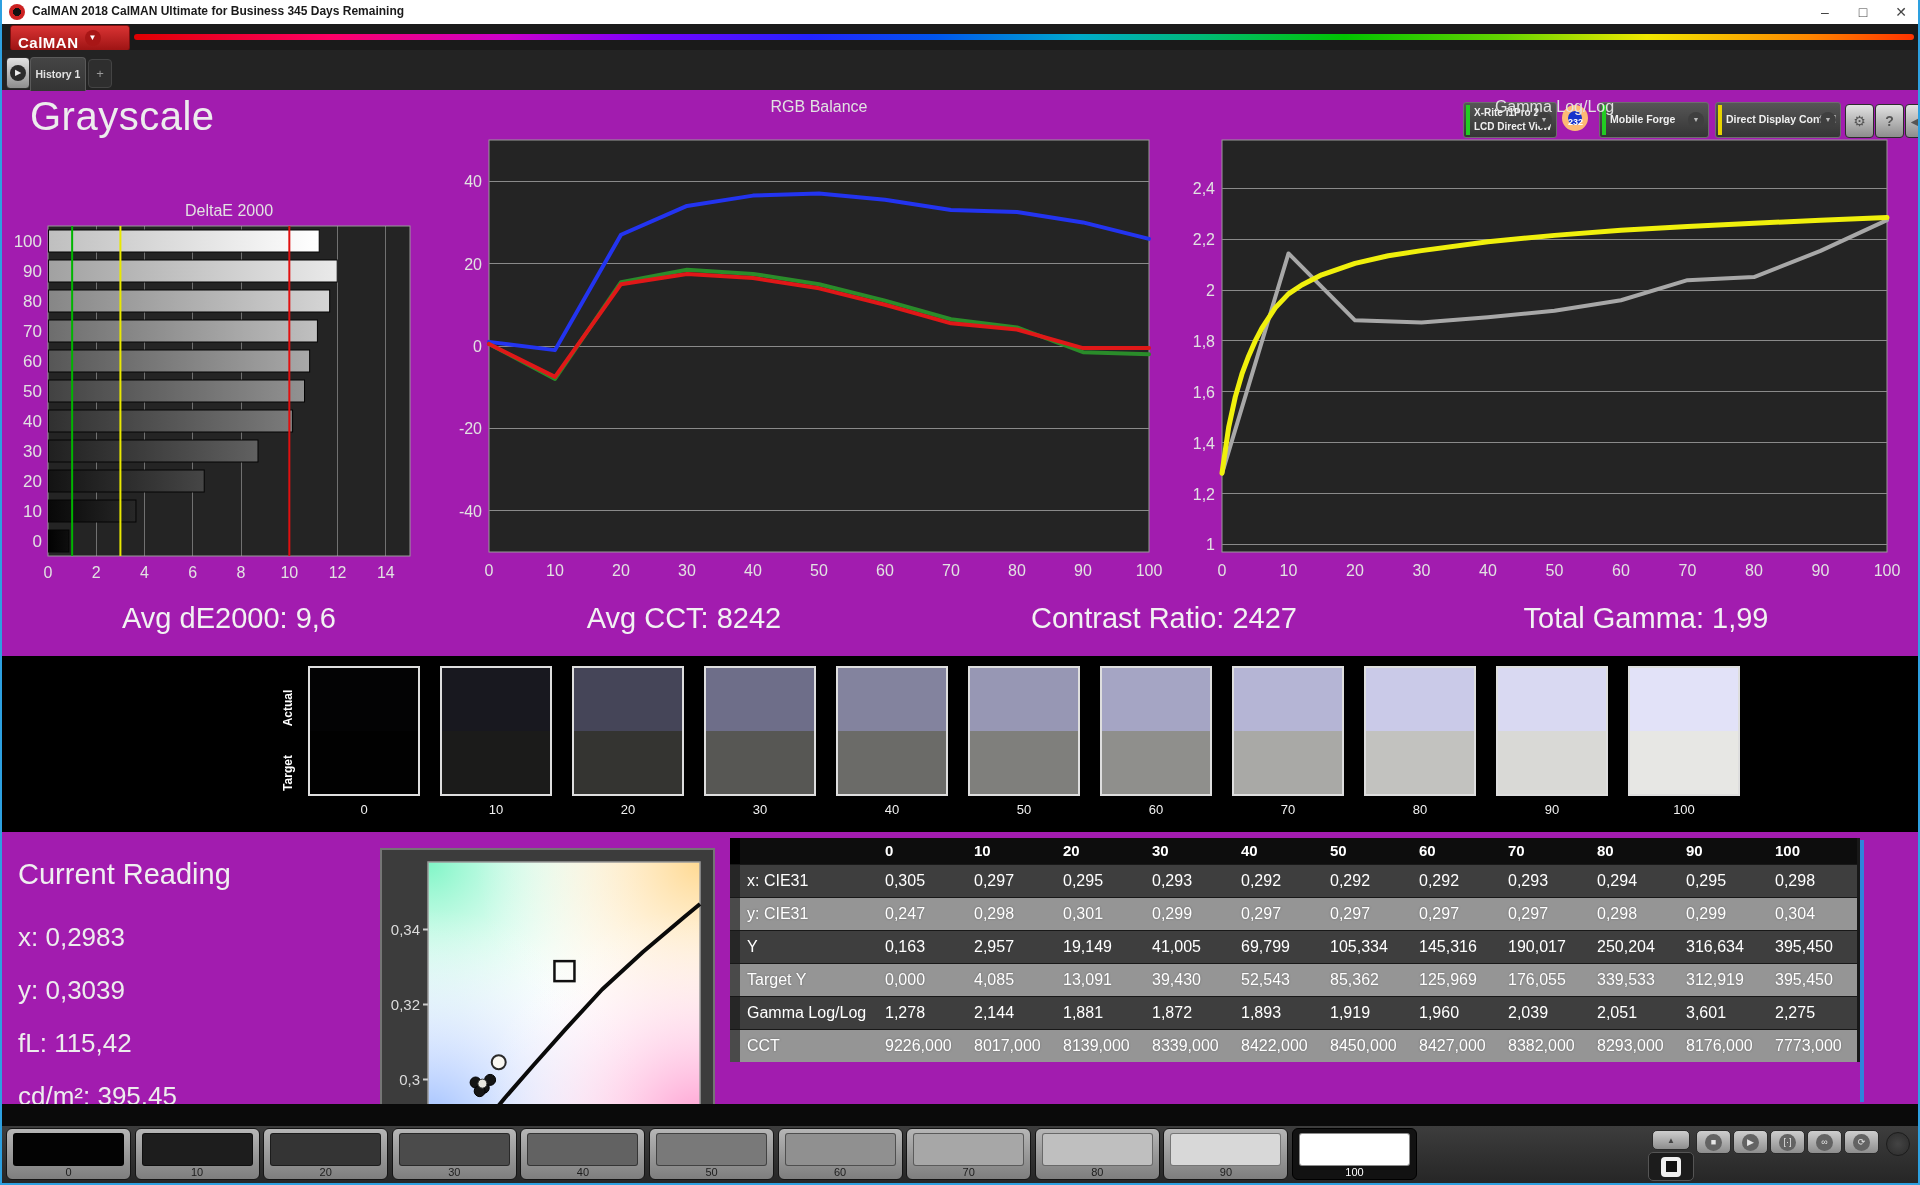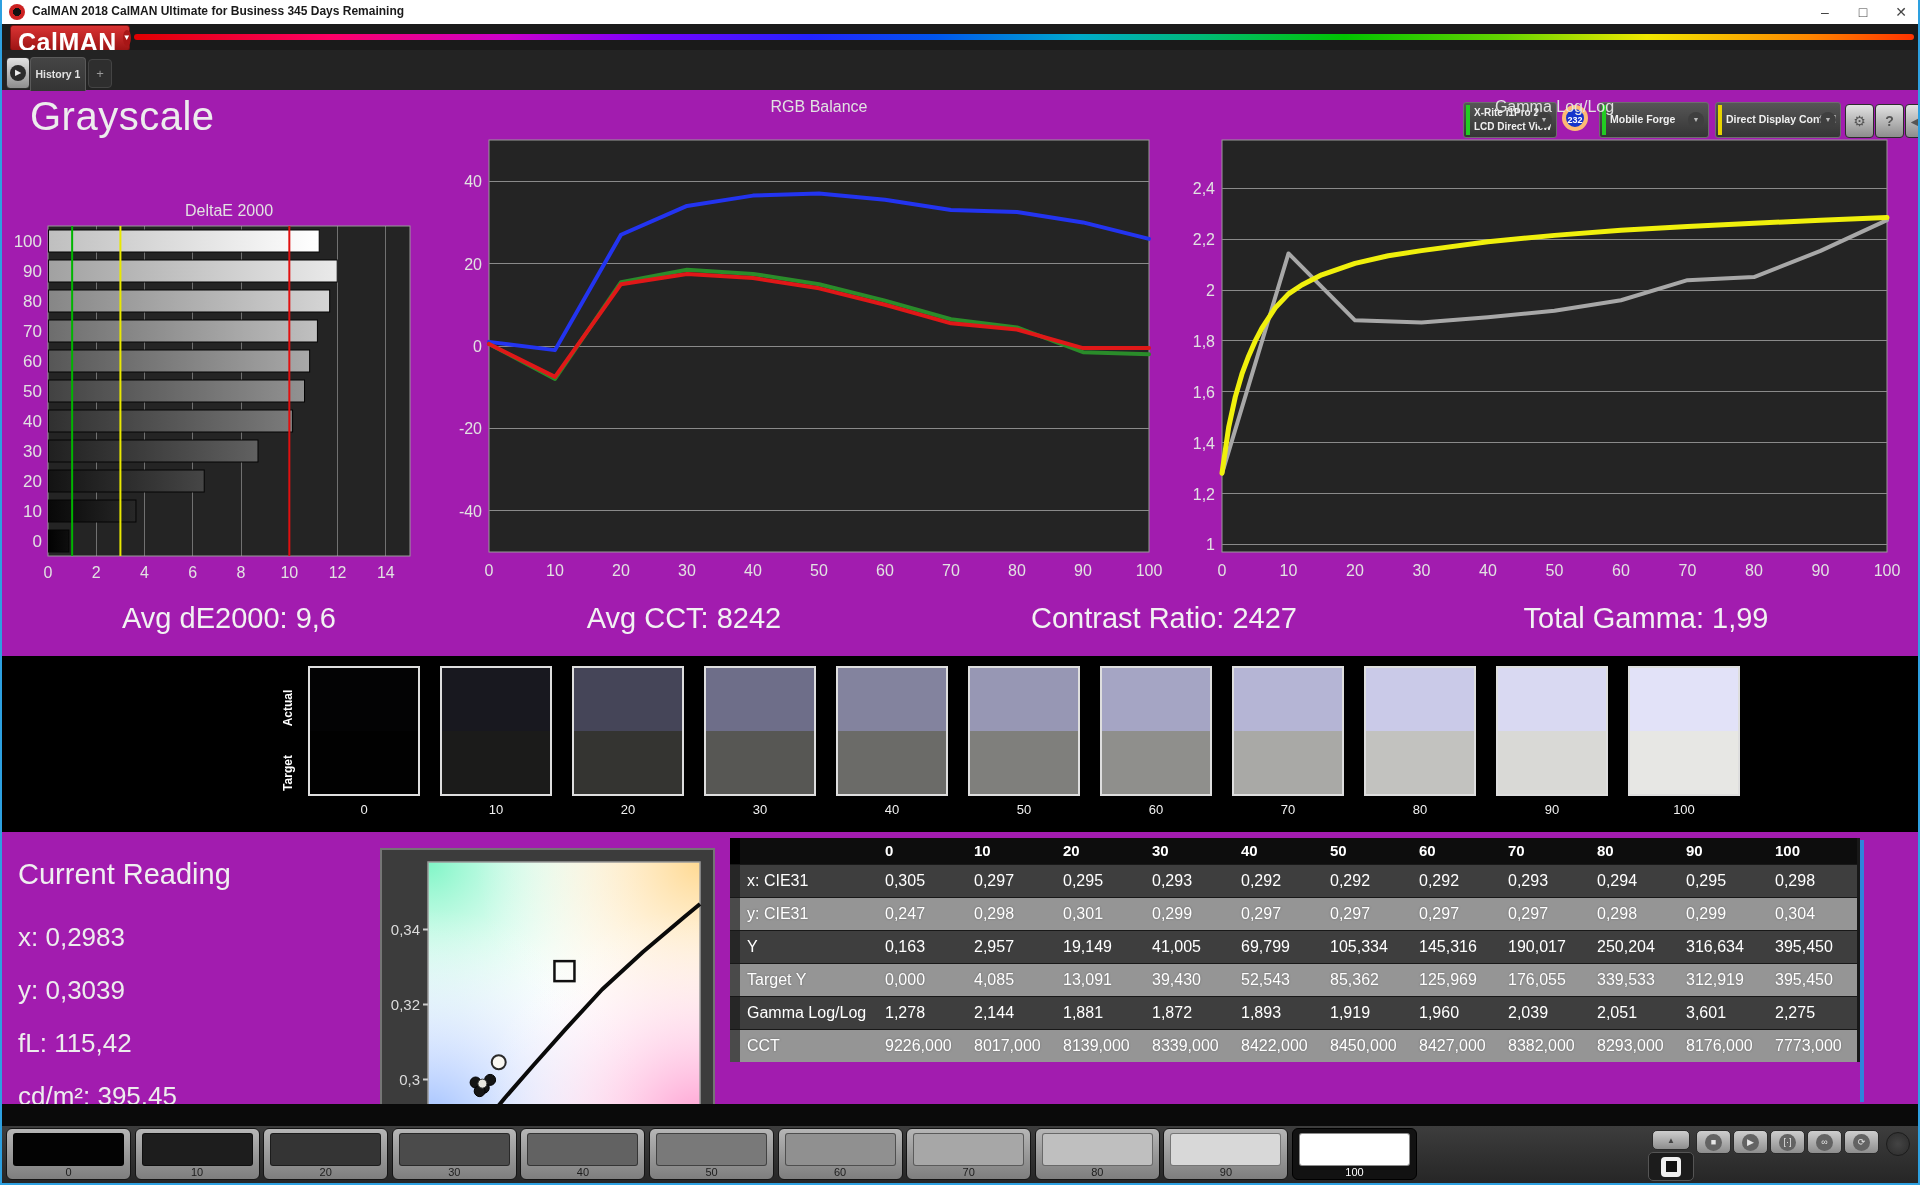--- a/index.html
+++ b/index.html
@@ -9,21 +9,21 @@
   
   .titlebar{position:absolute;left:0;top:0;width:100%;height:24px;background:#ffffff;color:#111;}
   .app-icon{position:absolute;left:7px;top:4px;width:16px;height:16px;border-radius:50%;
             background:radial-gradient(circle at 50% 50%, #111 0 35%, #c22 36% 80%, #811 100%);}
   .title-text{position:absolute;left:30px;top:4px;font-size:12px;font-weight:bold;color:#1a1a1a;}
   .win-btn{position:absolute;top:1px;width:34px;height:22px;text-align:center;line-height:22px;font-size:14px;color:#444;}
   
   .logobar{position:absolute;left:0;top:24px;width:100%;height:26px;background:#1a1a1a;}
   .calman-logo{position:absolute;left:8px;top:1px;width:118px;height:24px;border-radius:3px;
                background:linear-gradient(#d93333,#9e1414);border:1px solid #7c0f0f;display:flex;align-items:center;}
-  .calman-logo .txt{color:#fff;font-weight:bold;font-size:25px;letter-spacing:.5px;padding-left:7px;margin-top:9px;}
+  .calman-logo .txt{color:#fff;font-weight:bold;font-size:15px;letter-spacing:.5px;padding-left:7px;margin-top:9px;}
   .calman-logo .dd{margin-left:6px;width:16px;height:16px;border-radius:50%;background:#a81616;color:#fff;
                    font-size:8px;text-align:center;line-height:16px;}
   .rainbow{position:absolute;left:132px;right:4px;top:10px;height:6px;border-radius:3px;
     background:linear-gradient(90deg,#e00000 0%,#ff0066 11%,#cc00cc 21%,#7700ff 29%,#2222ff 38%,#0055ee 45%,#00aacc 53%,#00bb77 60%,#00c400 68%,#66d400 77%,#f0e800 85%,#ff8800 94%,#ff3300 100%);}
   
   .tabband{position:absolute;left:0;top:50px;width:100%;height:40px;background:#232323;}
   .round-btn{background:linear-gradient(#e2e2e2,#8d8d8d);border:1px solid #2c2c2c;border-radius:4px;
              display:flex;align-items:center;justify-content:center;}
   .tab-arrow{position:absolute;left:4px;top:7px;width:22px;height:30px;}
   .tab-arrow .c{width:16px;height:16px;border-radius:50%;background:#2b2b2b;color:#eee;font-size:8px;text-align:center;line-height:16px;}
@@ -34,21 +34,21 @@
           border-radius:4px;color:#999;font-size:13px;text-align:center;line-height:27px;}
   .drop{position:absolute;top:52px;height:36px;background:linear-gradient(#565656,#353535);border:1px solid #6e6e6e;
         border-radius:3px;box-sizing:border-box;color:#f0f0f0;}
   .drop .bar{position:absolute;left:2px;top:2px;bottom:2px;width:4px;}
   .drop .chev{position:absolute;right:4px;top:50%;margin-top:-8px;width:16px;height:16px;border-radius:50%;
               background:#3f3f3f;color:#bbb;font-size:7px;text-align:center;line-height:16px;}
   .drop .l1{position:absolute;left:10px;top:4px;font-size:10px;font-weight:bold;white-space:nowrap;}
   .drop .l2{position:absolute;left:10px;top:18px;font-size:10px;font-weight:bold;white-space:nowrap;}
   .drop .single{position:absolute;left:10px;top:10px;font-size:10.5px;font-weight:bold;white-space:nowrap;}
   .badge{position:absolute;left:1560px;top:55px;width:26px;height:26px;border-radius:50%;background:#1534cc;
-         border:4px solid #fdba74;box-sizing:border-box;color:#fff;font-size:9px;font-weight:bold;
+         border:6px solid #fdba74;box-sizing:border-box;color:#fff;font-size:9px;font-weight:bold;
          text-align:center;line-height:22px;}
   .sq-btn{position:absolute;top:54px;width:27px;height:32px;color:#e0e0e0;font-size:14px;}
   
   .page-title{position:absolute;left:28px;top:94px;font-size:40px;color:#ededed;letter-spacing:.5px;}
   .stat{position:absolute;top:598px;height:40px;line-height:40px;font-size:29px;color:#f2f2f2;transform:translateX(-50%);white-space:nowrap;}
   
   .swatchband{position:absolute;left:0;top:656px;width:100%;height:176px;background:#000;}
   .rot-label{position:absolute;color:#fff;font-size:12px;font-weight:bold;transform:rotate(-90deg);transform-origin:center;}
   .swatch{position:absolute;top:10px;width:112px;height:130px;border:2px solid #dedede;box-sizing:border-box;}
   .swatch .half{position:absolute;left:0;width:100%;height:50%;}

